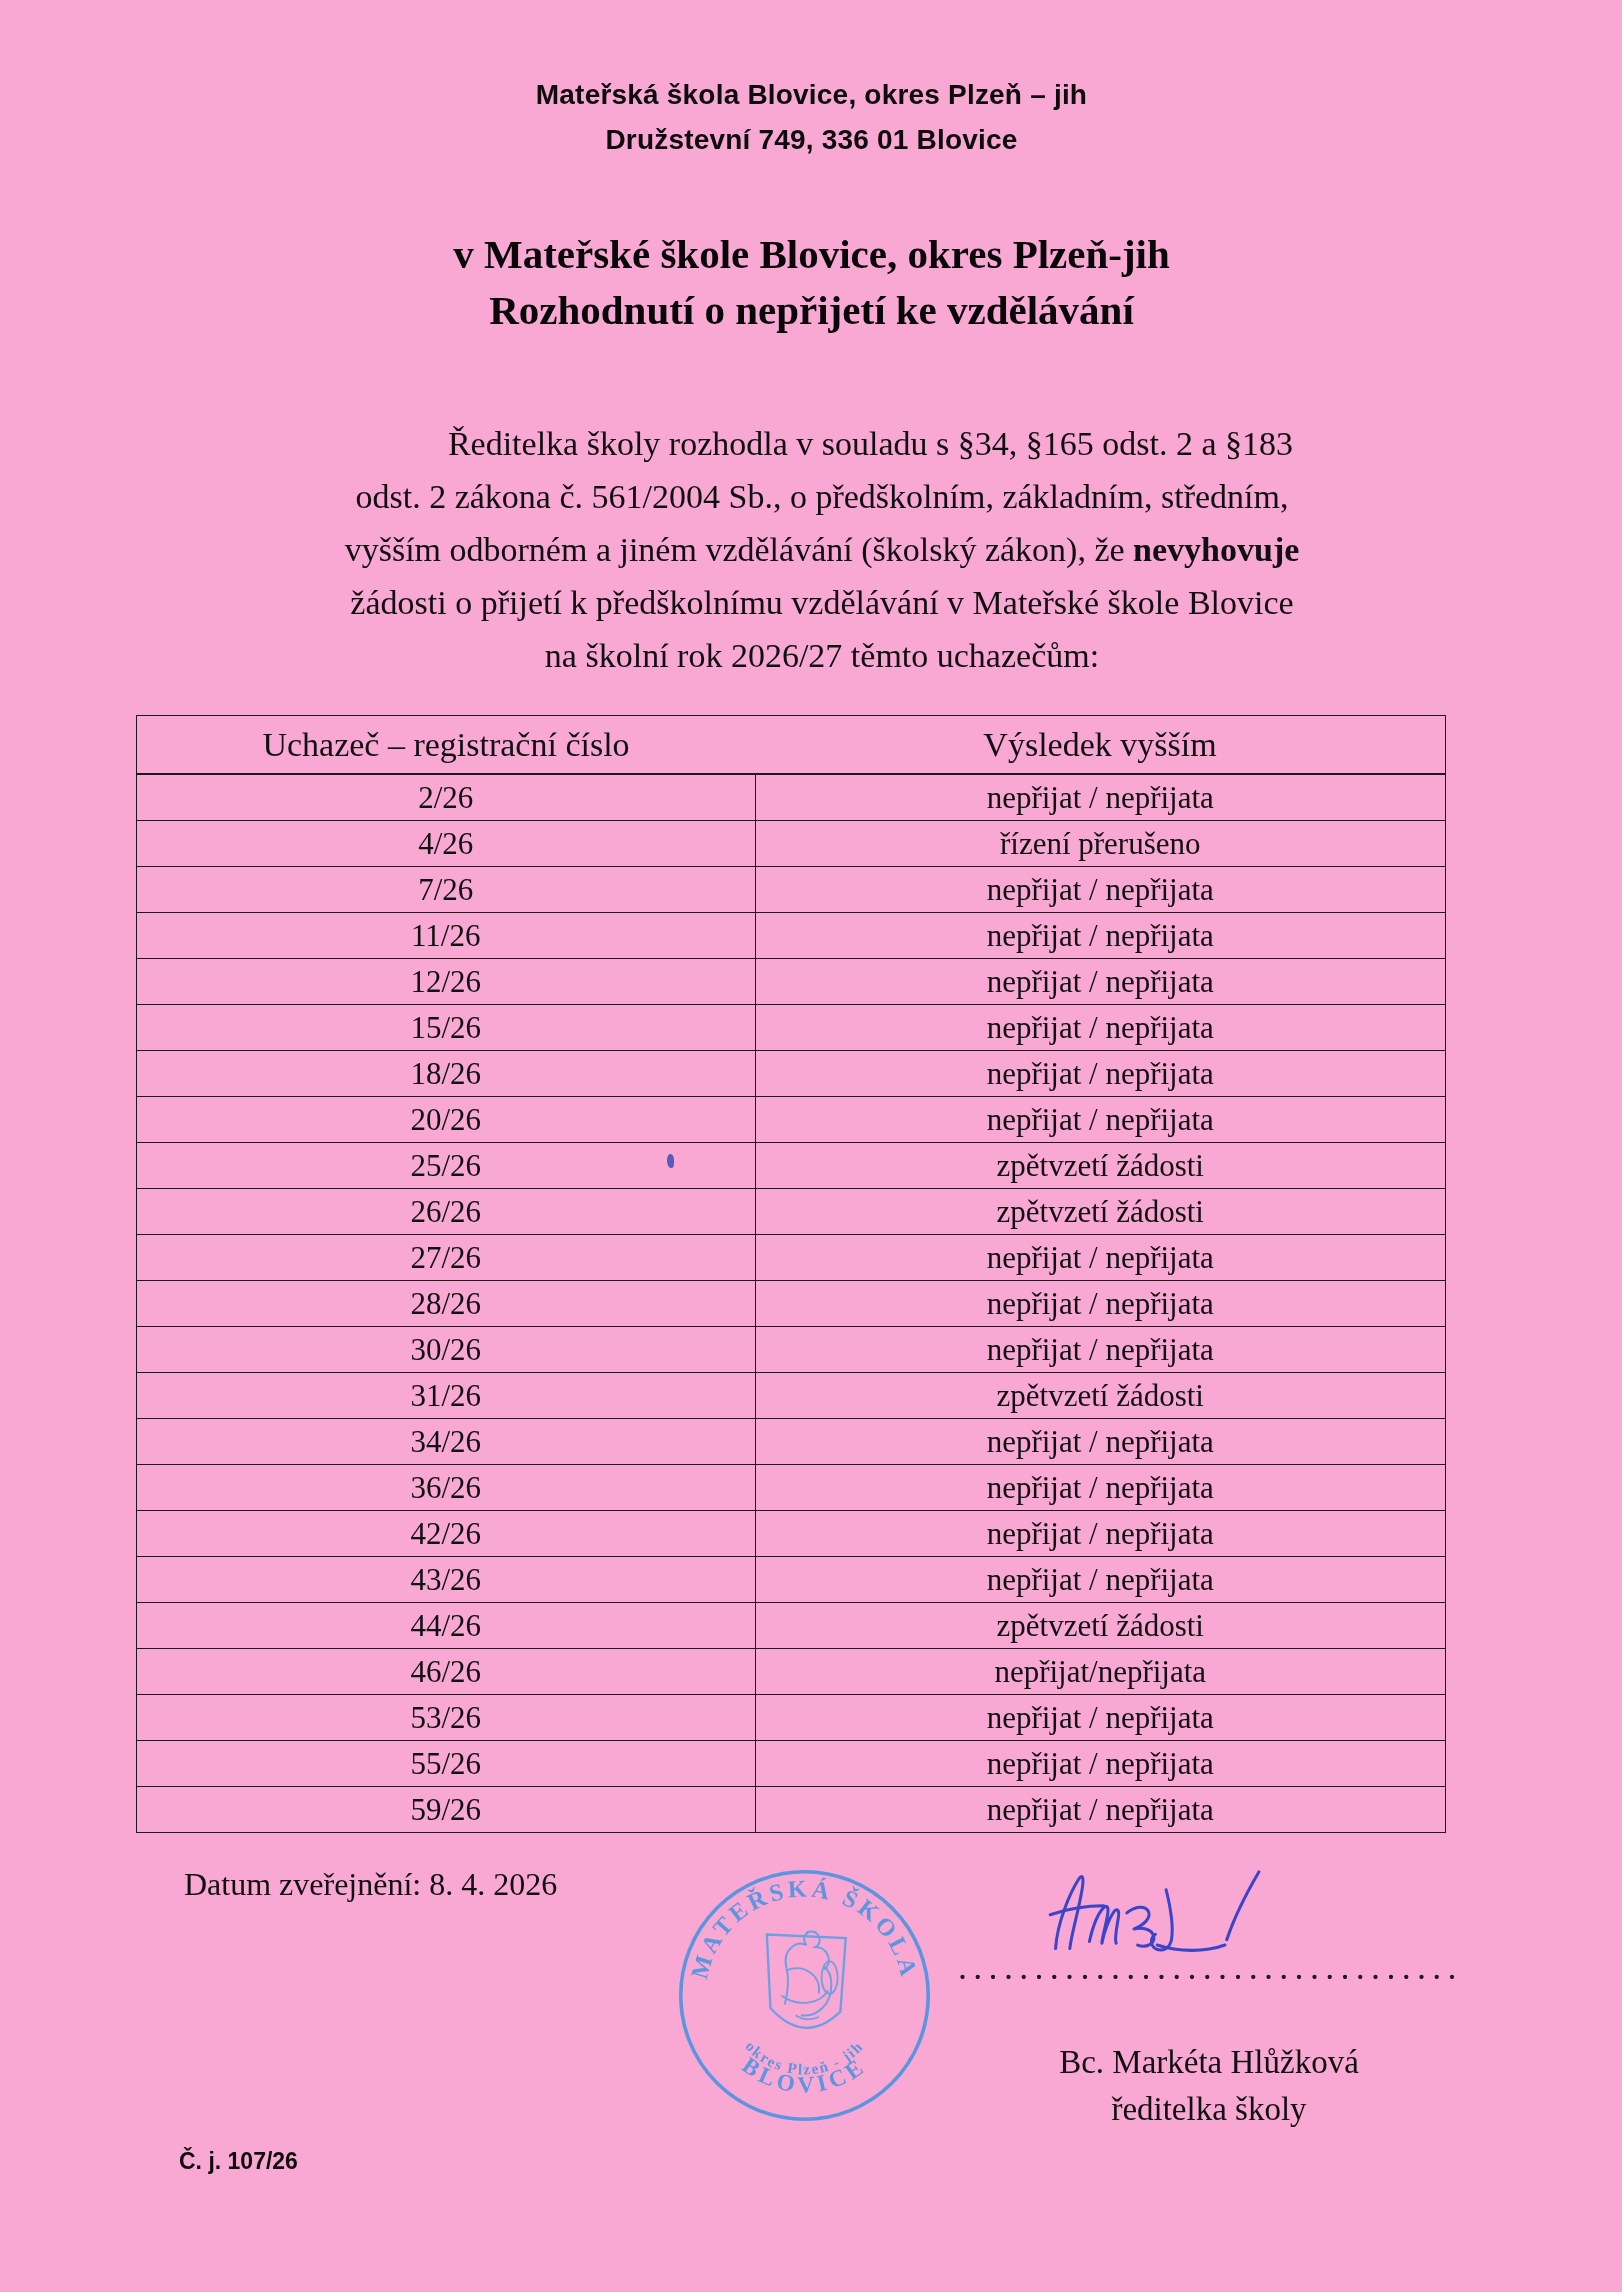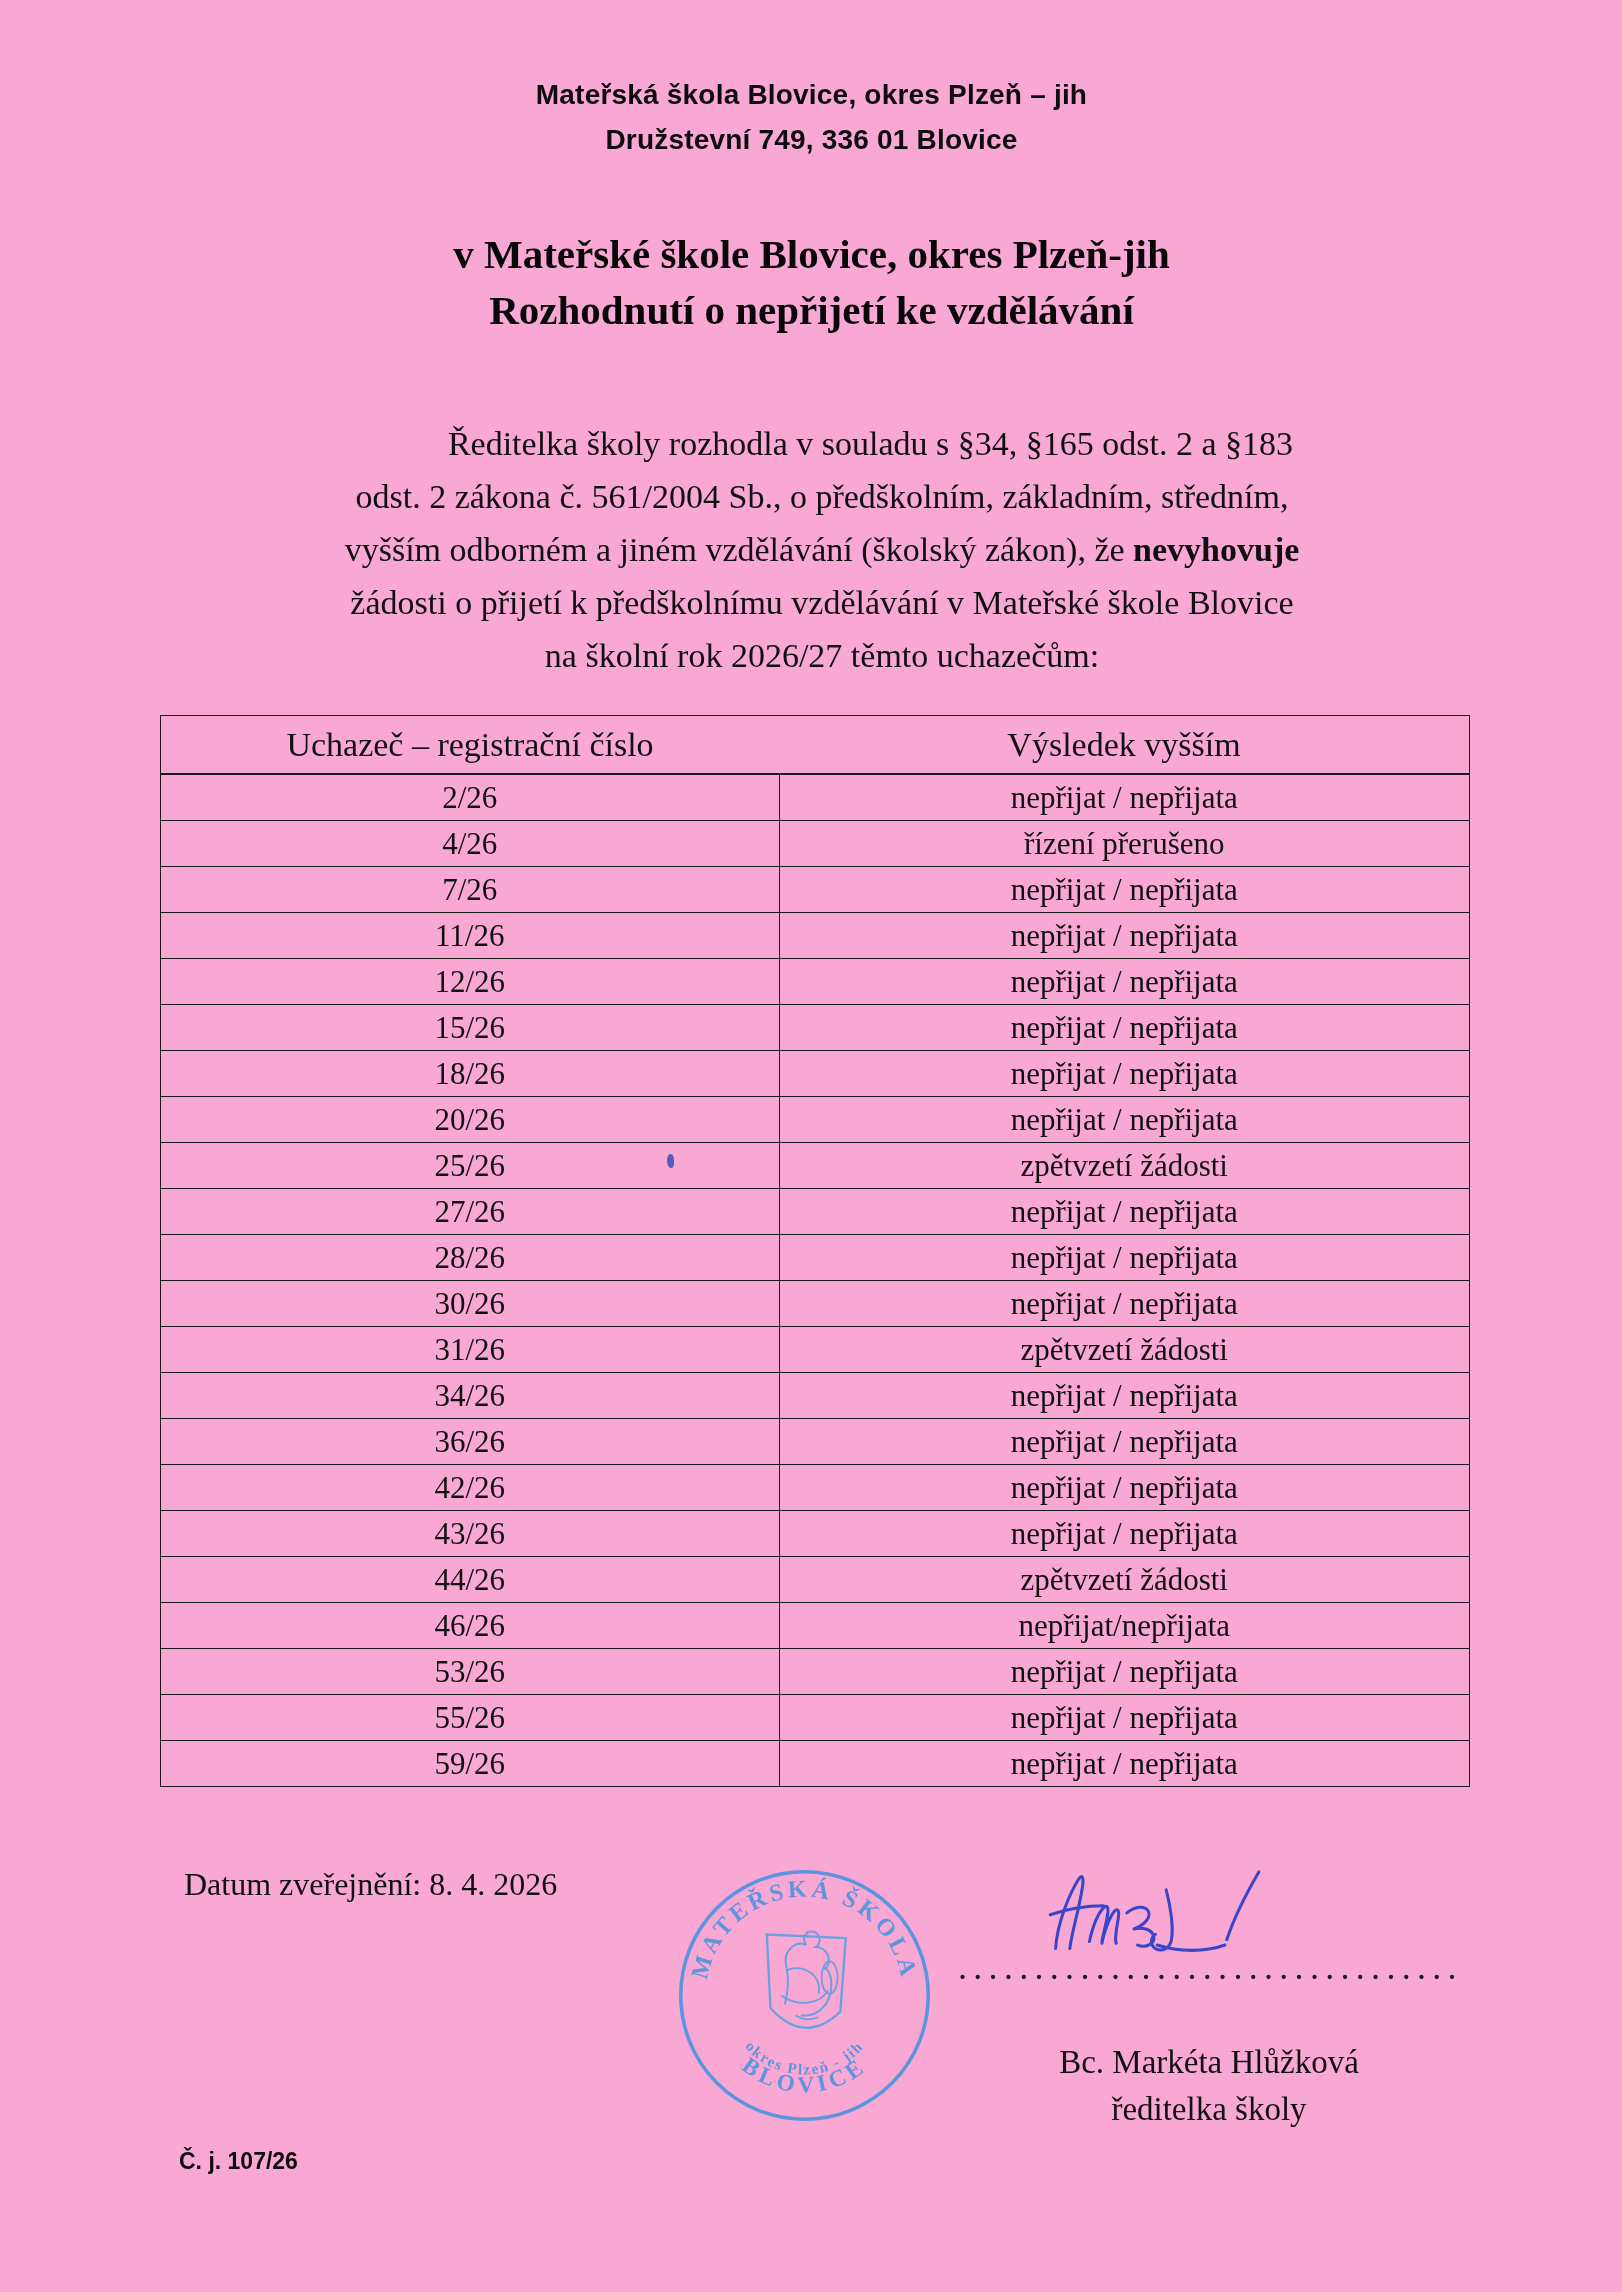--- a/index.html
+++ b/index.html
@@ -63,21 +63,21 @@
     text-align: center;
   }
   .body-text .ln { display: block; white-space: pre; }
   .body-text .ln.indent { text-indent: 97px; }
   .body-text b { font-weight: bold; }
 
   
   .result-table {
     position: absolute;
     top: 715px;
-    left: 160px;
+    left: 136px;
     width: 1308px;
     border-collapse: collapse;
     table-layout: fixed;
   }
   .result-table td, .result-table th {
     border: 1.8px solid #1a1a1a;
     text-align: center;
     font-weight: normal;
     font-size: 31px;
     color: #111111;
@@ -232,20 +232,24 @@
         <tr>
           <td class="col-id">18/26</td>
           <td class="col-res">nepřijat / nepřijata</td>
         </tr>
         <tr>
           <td class="col-id">20/26</td>
           <td class="col-res">nepřijat / nepřijata</td>
         </tr>
         <tr>
           <td class="col-id">25/26</td>
+          <td class="col-res">zpětvzetí žádosti</td>
+        </tr>
+        <tr>
+          <td class="col-id">26/26</td>
           <td class="col-res">zpětvzetí žádosti</td>
         </tr>
         <tr>
           <td class="col-id">27/26</td>
           <td class="col-res">nepřijat / nepřijata</td>
         </tr>
         <tr>
           <td class="col-id">28/26</td>
           <td class="col-res">nepřijat / nepřijata</td>
         </tr>

